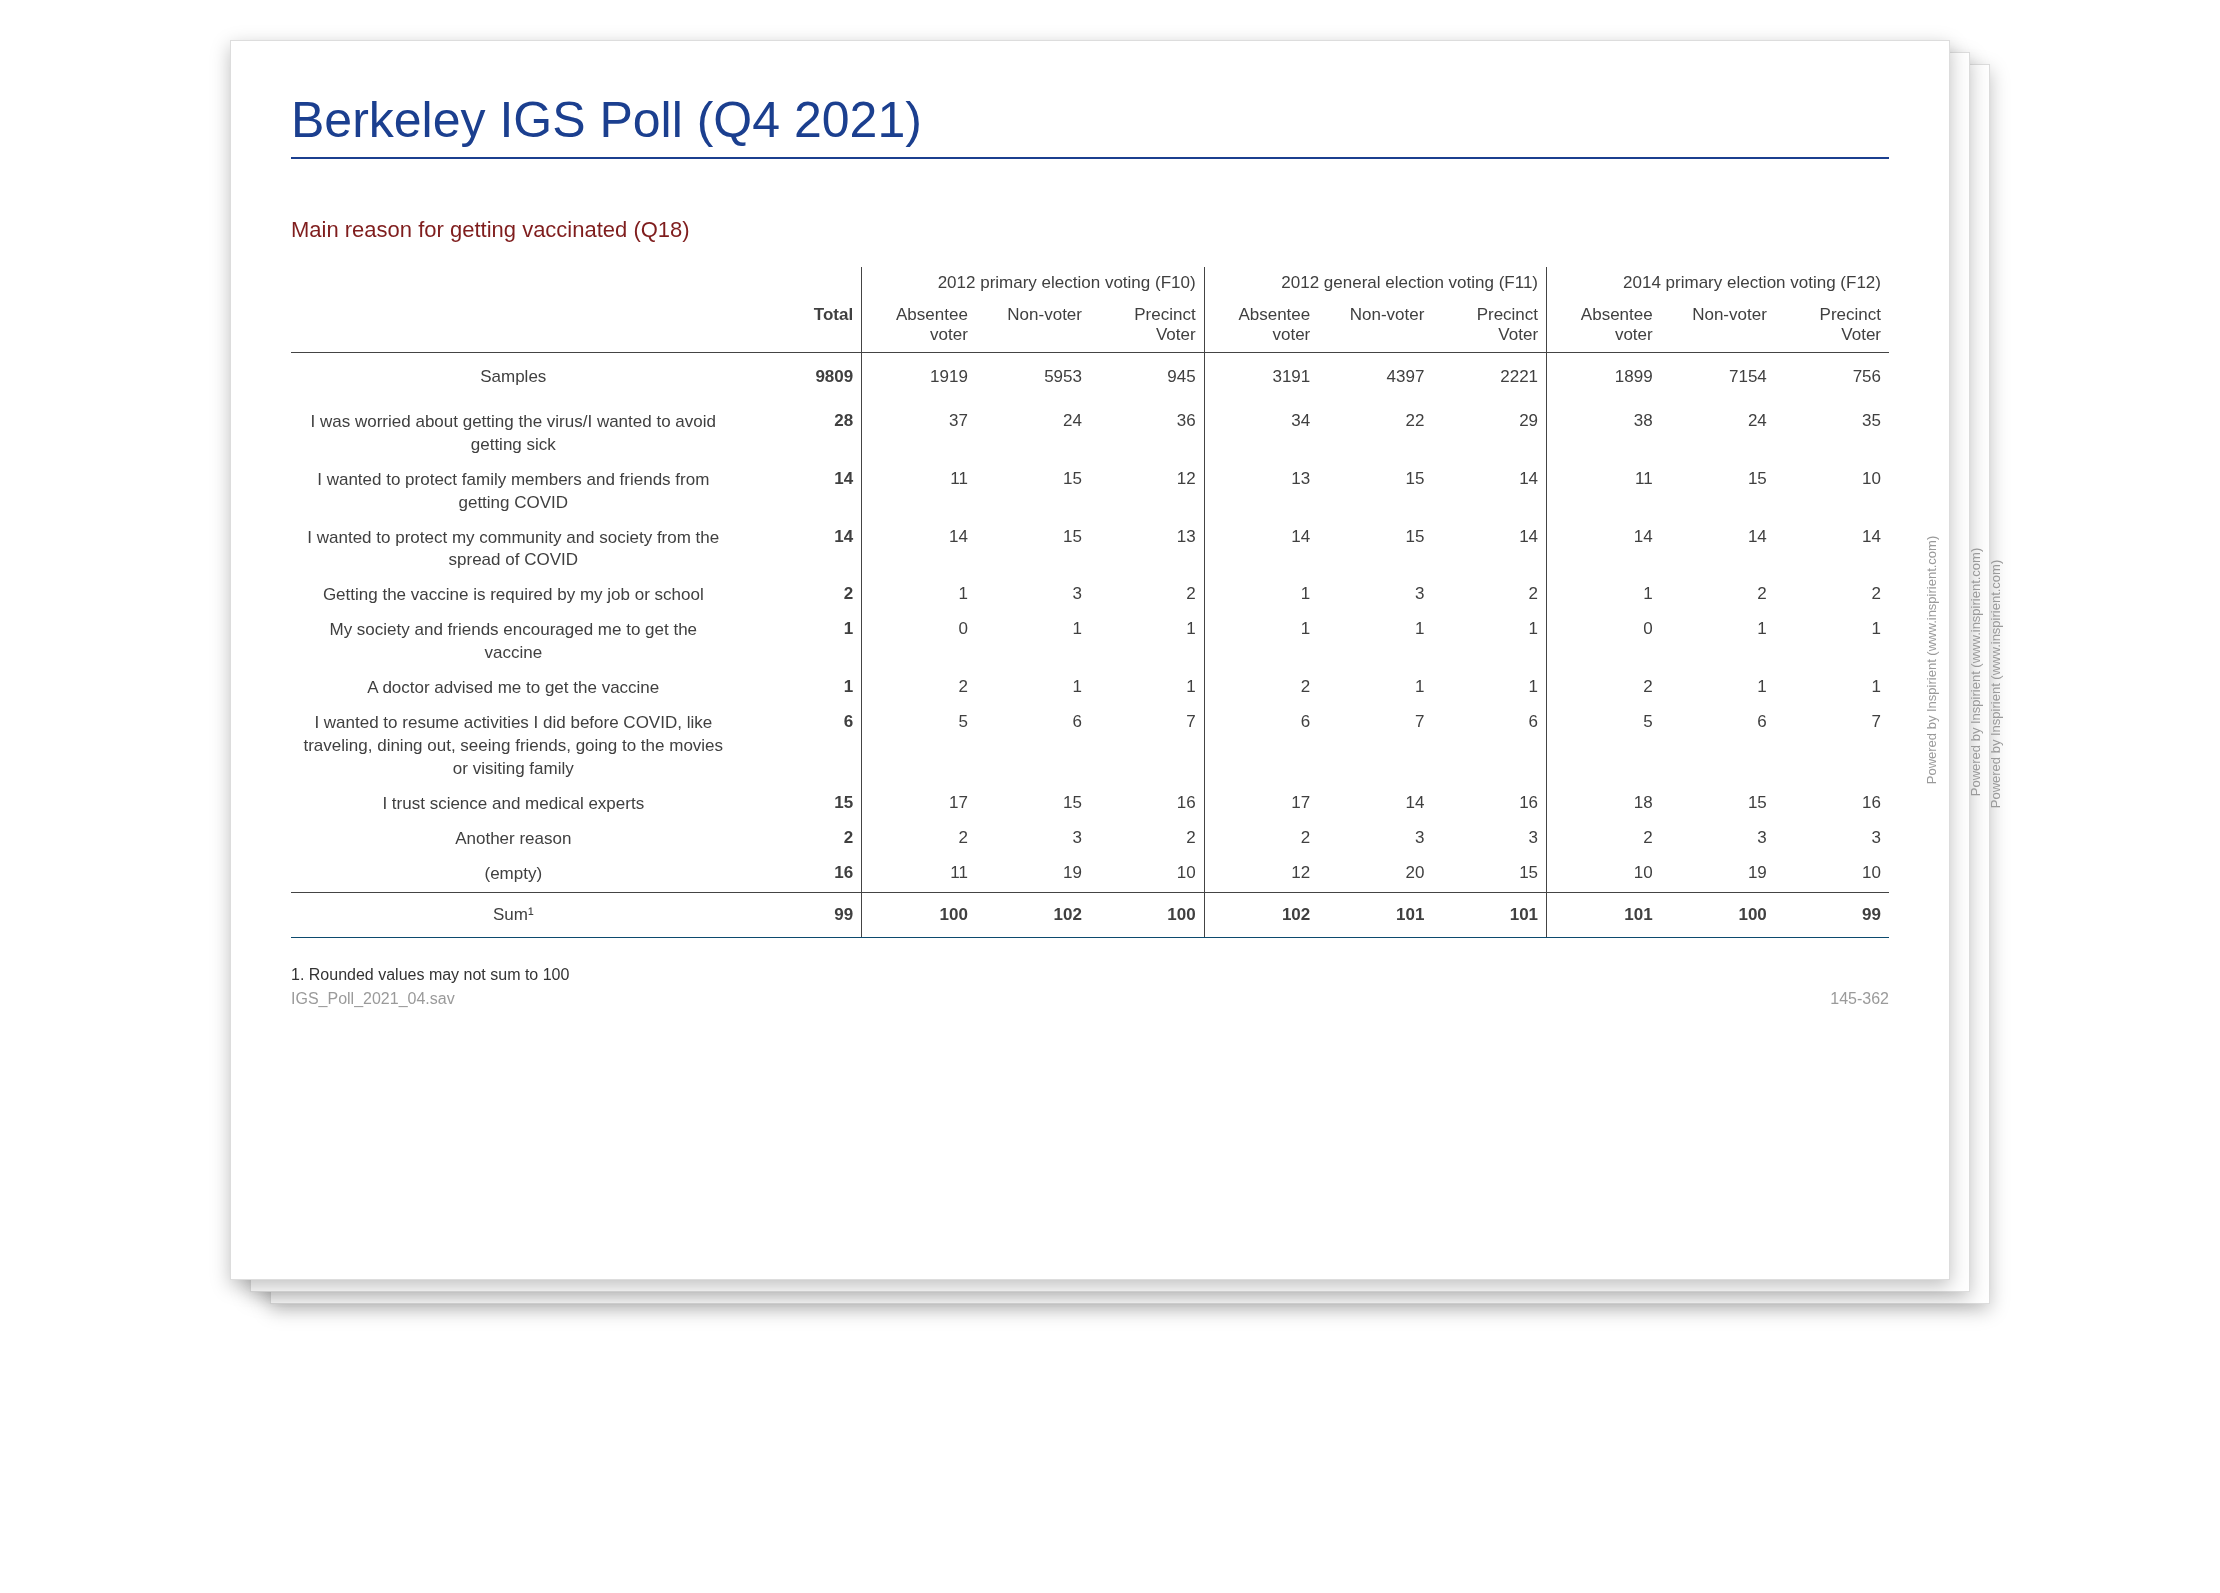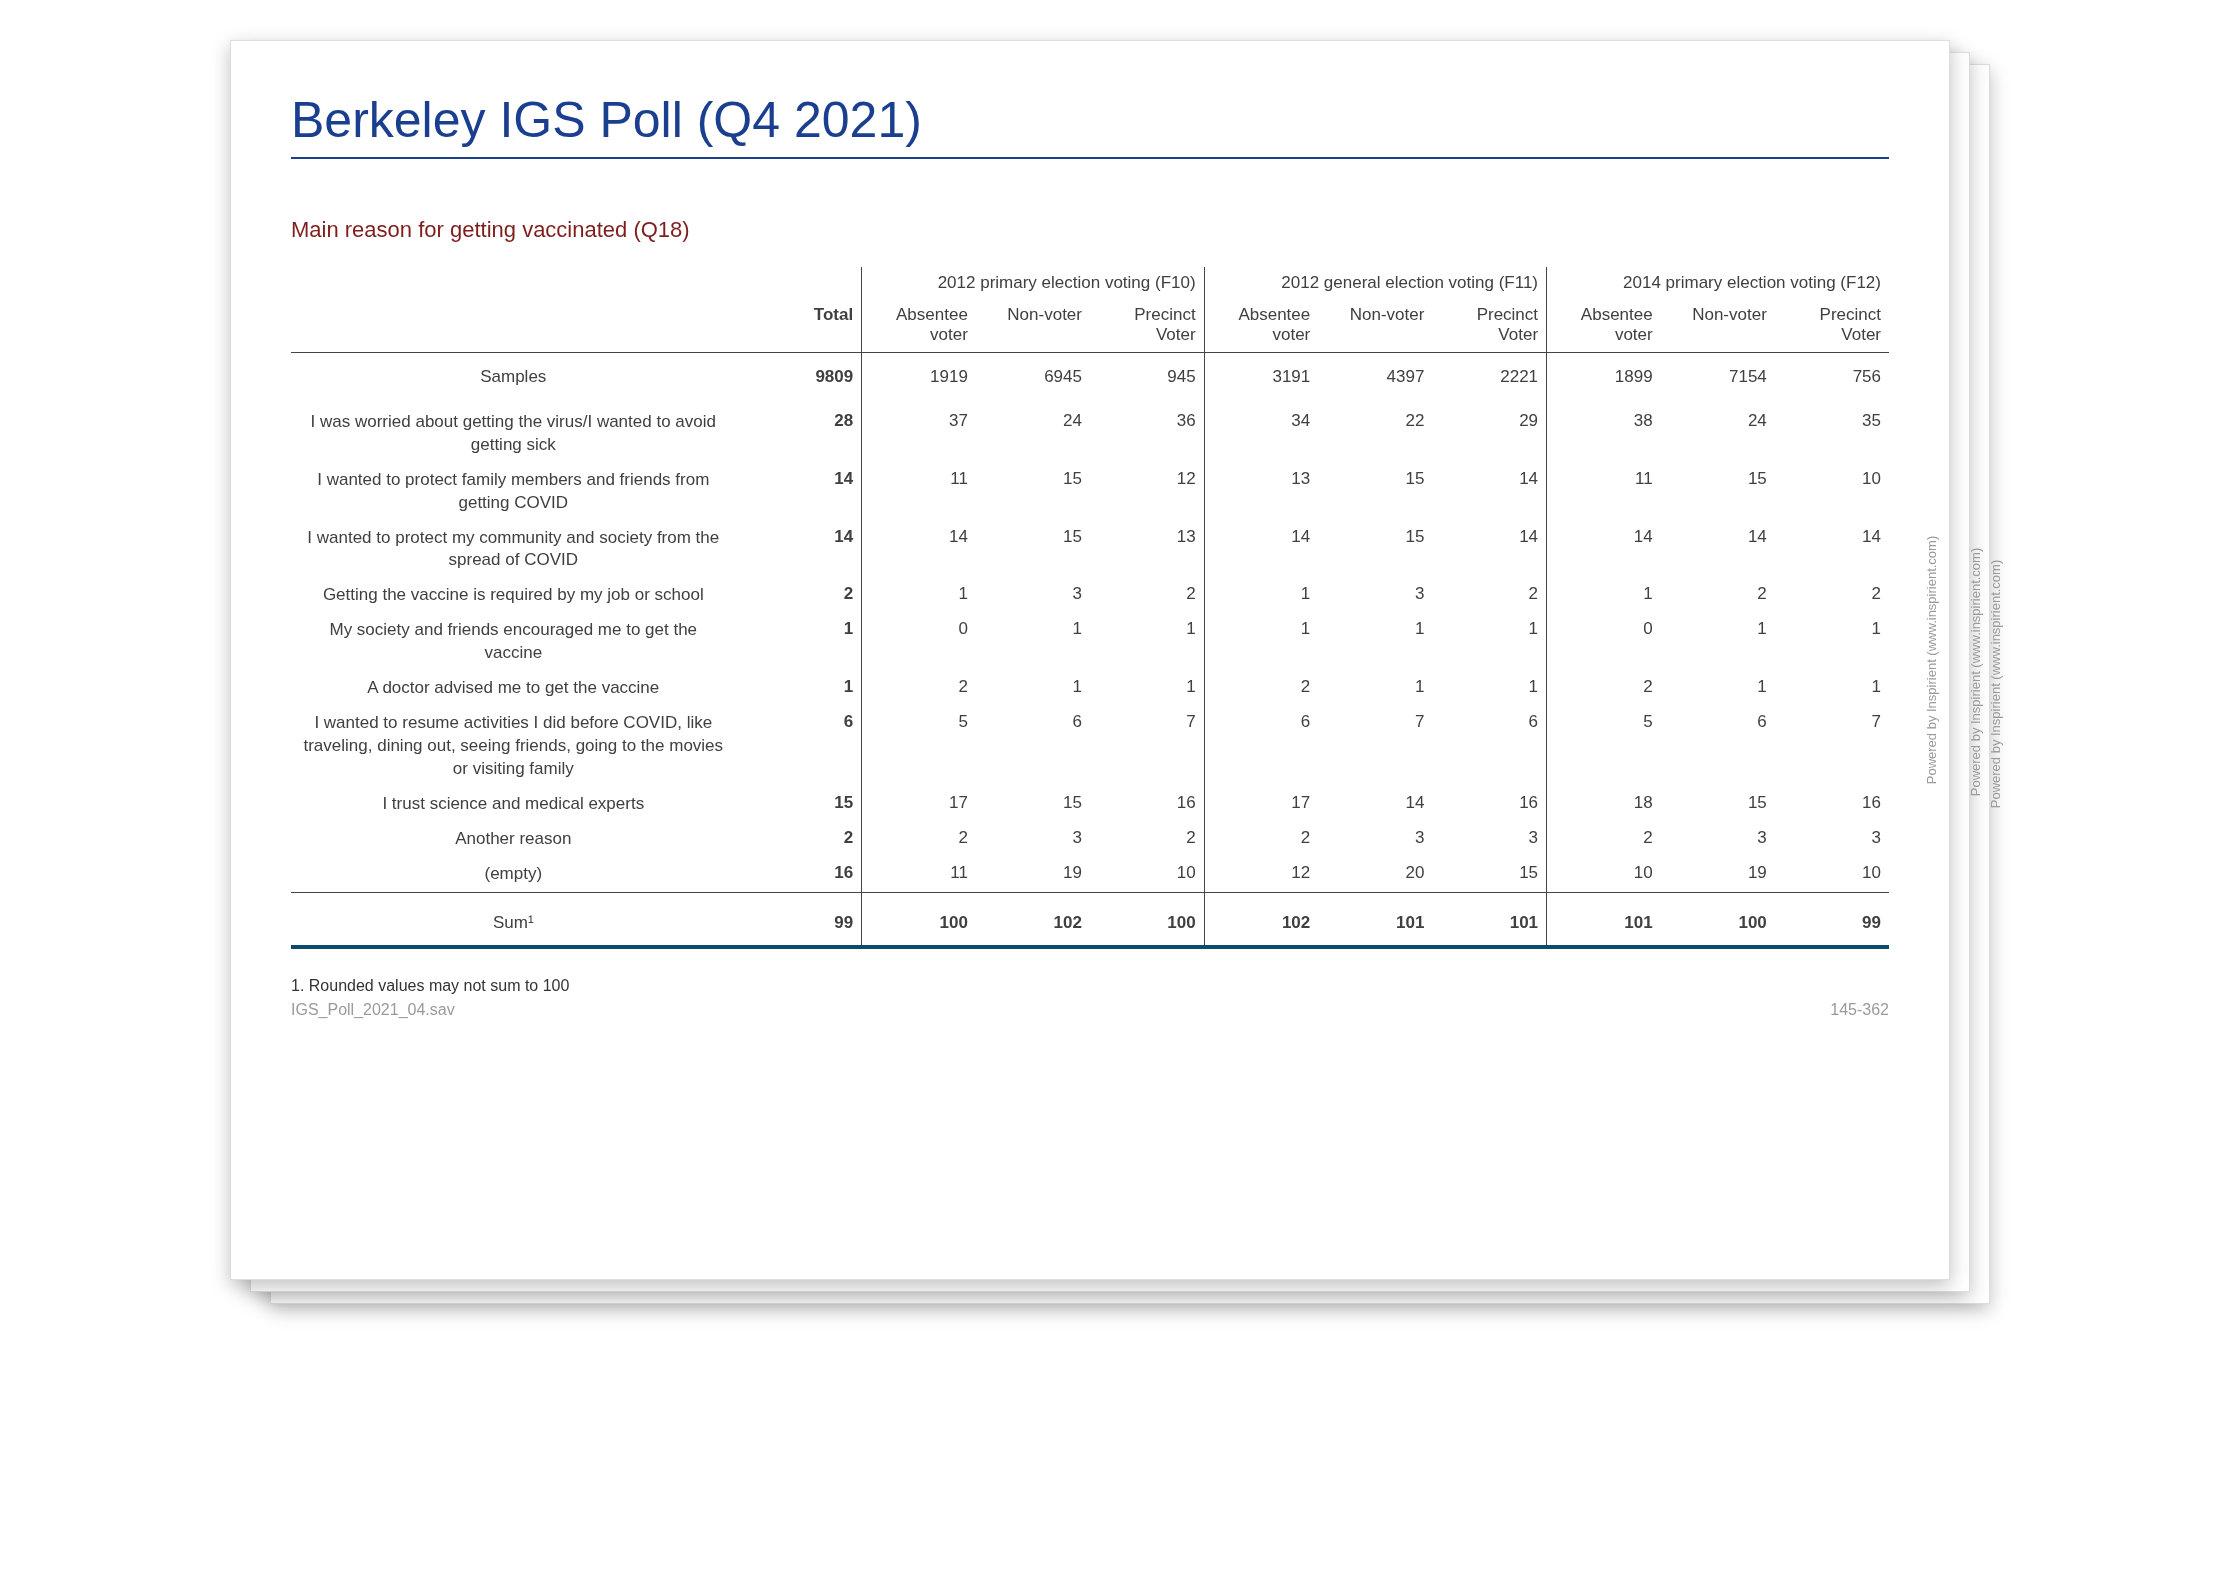--- a/index.html
+++ b/index.html
@@ -88,21 +88,21 @@
     font-weight: 400;
     border-bottom: 1px solid #444;
     padding-bottom: 10px;
     line-height: 1.2;
   }
   .sub-header th.rowhead { text-align: left; border-bottom: 1px solid #444; }
   .sub-header th.total { font-weight: 700; border-bottom: 1px solid #444; }
   td.total { font-weight: 700; }
   .vline-left { border-left: 1px solid #444; }
   tr.samples td, tr.samples th { padding-top: 14px; padding-bottom: 18px; }
-  tr.sum td, tr.sum th { border-top: 1px solid #444; border-bottom: 4px solid #0c4a6e; padding-top: 20px; padding-bottom: 12px; font-weight:700;}
+  tr.sum td, tr.sum th { border-top: 1px solid #444; border-bottom: 1px solid #0c4a6e; padding-top: 12px; padding-bottom: 12px; font-weight:700;}
   tr.sum td.rowhead { font-weight:400; }
   tr.body td.rowhead { line-height: 1.35; padding-top:6px; padding-bottom:6px;}
   tr.body td { padding-top:6px; padding-bottom:6px;}
 
   .footnote {
     margin-top: 28px;
     font-size: 16px;
     color: #333;
   }
   .footer {
@@ -165,21 +165,21 @@
           <th class="vline-left">Absentee voter</th>
           <th>Non-voter</th>
           <th>Precinct Voter</th>
         </tr>
       </thead>
       <tbody id="tbody">
           <tr class="samples">
             <td class="rowhead">Samples</td>
             <td class="total" style="font-weight: 700;">9809</td>
             <td class="vline-left">1919</td>
-            <td>6945</td>
+            <td>5953</td>
             <td>945</td>
             <td class="vline-left">3191</td>
             <td>4397</td>
             <td>2221</td>
             <td class="vline-left">1899</td>
             <td>7154</td>
             <td>756</td>
           </tr>
           <tr class="body">
             <td class="rowhead">I was worried about getting the virus/I wanted to avoid getting sick</td>

